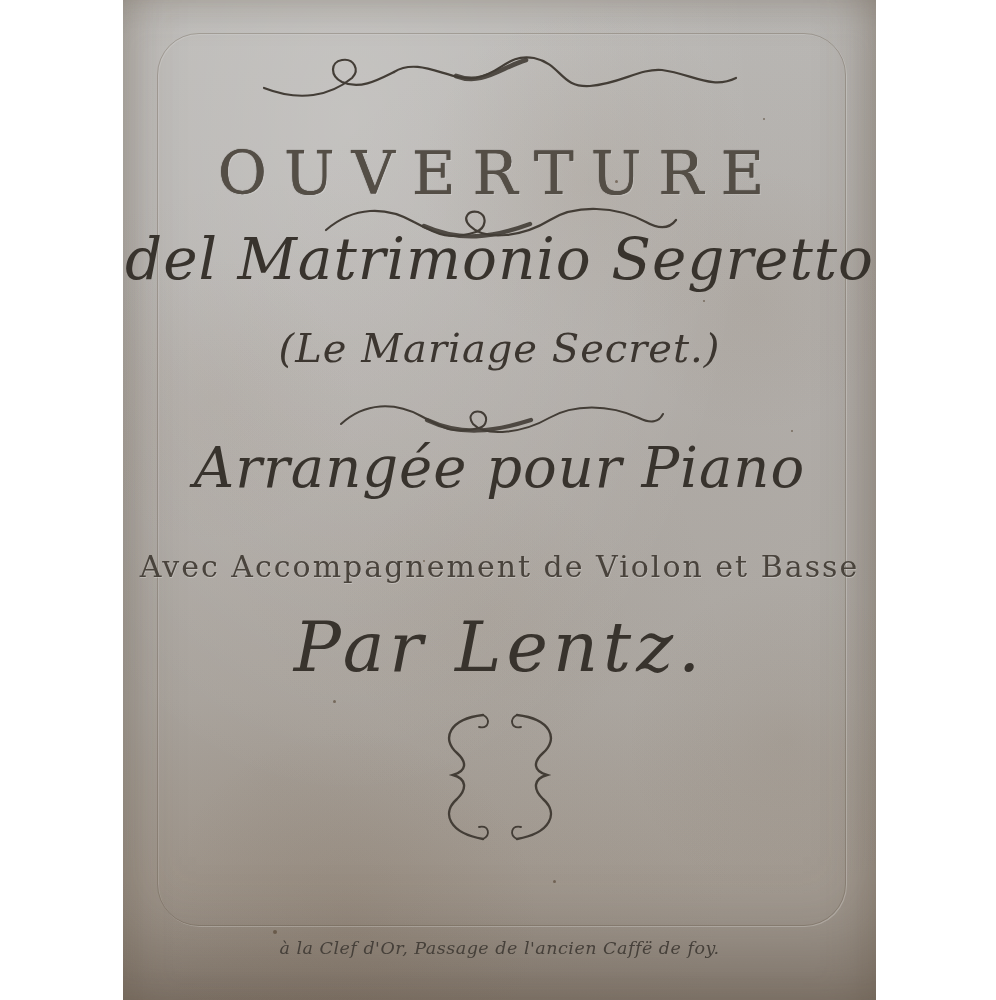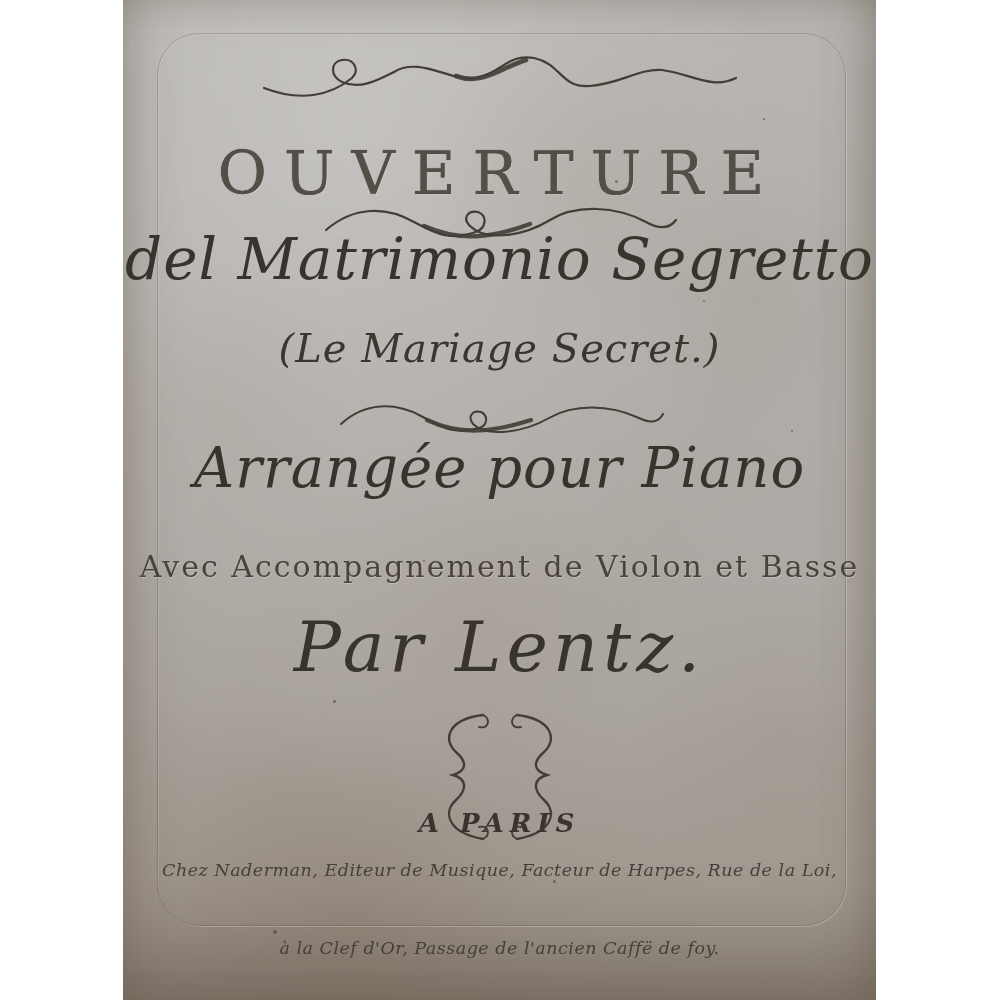--- a/index.html
+++ b/index.html
@@ -129,18 +129,16 @@
       <path class="stroke" stroke-width="1.8" d="M60,6 C68,10 66,20 56,18"></path>
       <path class="stroke" stroke-width="1.8" d="M60,130 C68,126 66,116 56,118"></path>
     </svg>
     <svg width="70" height="136" viewBox="0 0 70 136">
       <path class="stroke" stroke-width="2.4" d="M10,6 C44,10 52,30 36,44 C26,53 26,62 40,66 C26,70 26,80 36,90 C52,104 44,124 10,130"></path>
       <path class="stroke" stroke-width="1.8" d="M10,6 C2,10 4,20 14,18"></path>
       <path class="stroke" stroke-width="1.8" d="M10,130 C2,126 4,116 14,118"></path>
     </svg>
   </div>
 
-  <div class="line city">A PARIS</div>
 
-  <div class="line imprint1">Chez Naderman, Editeur de Musique, Facteur de Harpes, Rue de la Loi,</div>
 
   <div class="line imprint2">à la Clef d'Or, Passage de l'ancien Caffë de foy.</div>
 </div>
 
 </body></html>

